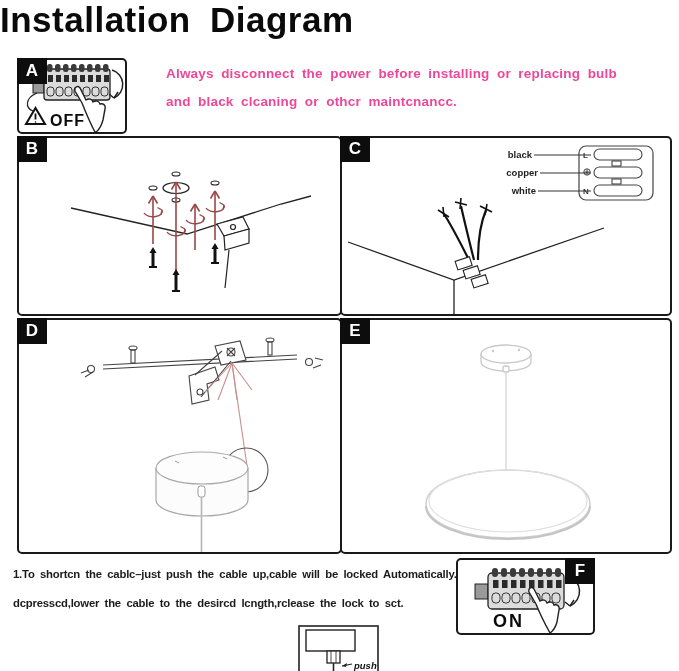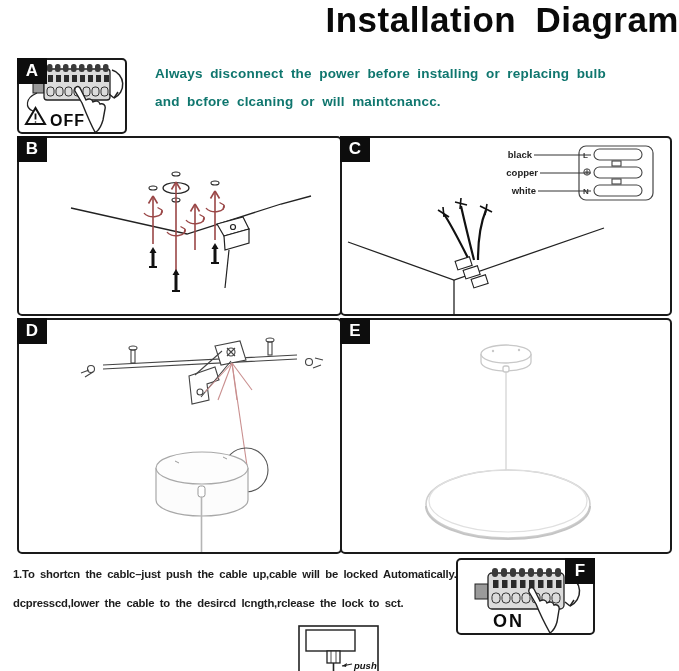--- a/index.html
+++ b/index.html
@@ -1,28 +1,28 @@
 <!DOCTYPE html>
 <html><head>
 <meta charset="utf-8">
 <style>
   html,body{margin:0;padding:0;background:#fff;}
   .page{position:relative;width:679px;height:671px;background:#fff;overflow:hidden;
         font-family:"Liberation Sans",sans-serif;color:#111;}
-  .title{position:absolute;top:0;left:0;width:679px;text-align:right;margin:0;
+  .title{position:absolute;top:0;left:0;width:679px;text-align:left;margin:0;
          font-size:35px;font-weight:bold;letter-spacing:.5px;word-spacing:9px;color:#0a0a0a;}
   .panel{position:absolute;border:2px solid #1a1a1a;border-radius:5px;background:#fff;box-sizing:border-box;}
   .plabel{position:absolute;width:30px;height:26px;background:#0d0d0d;color:#fff;
           display:flex;align-items:center;justify-content:center;
           font-size:17px;font-weight:bold;z-index:3;}
   .plabel.tl{top:-2px;left:-2px;}
   .plabel.tr{top:-2px;right:-2px;}
-  .warning-text{position:absolute;left:155px;top:60px;width:500px;
+  .warning-text{position:absolute;left:166px;top:60px;width:500px;
                 font-size:13.5px;font-weight:bold;letter-spacing:.2px;word-spacing:3.5px;
-                line-height:28px;color:#0f766e;}
+                line-height:28px;color:#ec4899;}
   .instructions{position:absolute;left:13px;top:566px;width:452px;
                 font-size:11.3px;font-weight:bold;letter-spacing:-.2px;word-spacing:2.5px;
                 line-height:16px;color:#1c1c1c;}
   .instructions .step1{margin-bottom:13px;}
   svg{display:block;}
   .fillpanel{position:absolute;inset:0;}
 </style>
 </head>
 <body>
 
@@ -78,21 +78,21 @@
         <path d="M7 64 L16.5 48 L26 64 Z"></path>
         <path d="M16.5 53.5 v6" stroke-width="1.8"></path>
         <circle cx="16.5" cy="62" r="0.8" fill="#111" stroke="none"></circle>
       </g>
       <text x="31" y="66" font-size="16" font-weight="bold" font-family="Liberation Sans, sans-serif" fill="#0a0a0a" letter-spacing="1">OFF</text>
     </svg>
   </div>
 
   <div class="warning-text">
     <div>Always disconnect the power before installing or replacing bulb</div>
-    <div>and bcfore clcaning or will maintcnancc.</div>
+    <div>and black clcaning or othcr maintcnancc.</div>
   </div>
 
   <div class="panel" style="left:17px;top:136px;width:325px;height:180px;">
     <div class="plabel tl">B</div>
     <svg class="fillpanel" viewBox="0 0 321 176">
       <path d="M52 70 L168 96 L262 66 L292 58" fill="none" stroke="#222" stroke-width="1.3"></path>
       <g fill="none" stroke="#222" stroke-width="1.1">
         <ellipse cx="134" cy="50" rx="4" ry="2"></ellipse>
         <ellipse cx="157" cy="36" rx="4" ry="2"></ellipse>
         <ellipse cx="157" cy="62" rx="4" ry="2"></ellipse>

